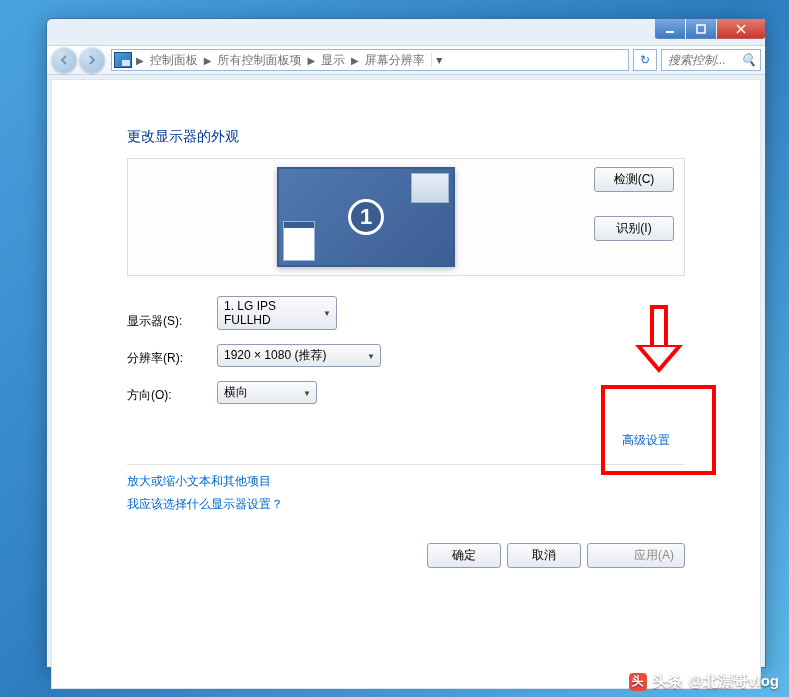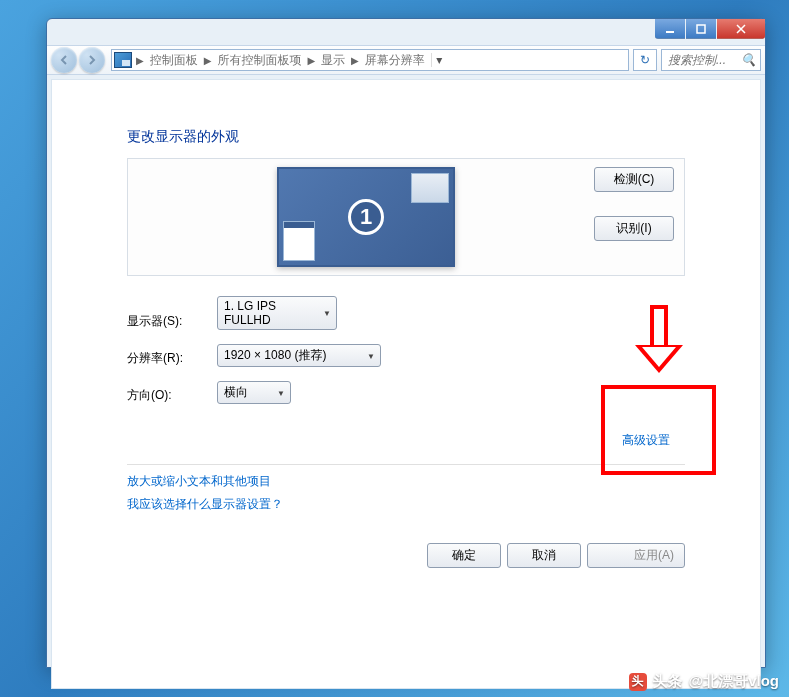--- a/index.html
+++ b/index.html
@@ -237,21 +237,21 @@
     content: '▼';
     font-size: 8px;
     position: absolute;
     right: 5px;
     top: 50%;
     transform: translateY(-50%);
     color: #444;
   }
   .combo.wide1 { width: 120px; }
   .combo.wide2 { width: 164px; }
-  .combo.narrow { width: 74px; }
+  .combo.narrow { width: 100px; }
   .hr { border-top: 1px solid #e0e0e0; margin-top: 60px; margin-bottom: 8px; }
   .link-adv {
     position: absolute;
     right: 90px;
     top: 336px;
     color: #0066cc;
     cursor: pointer;
     margin-top: 16px;
   }
   .highlight-box {

